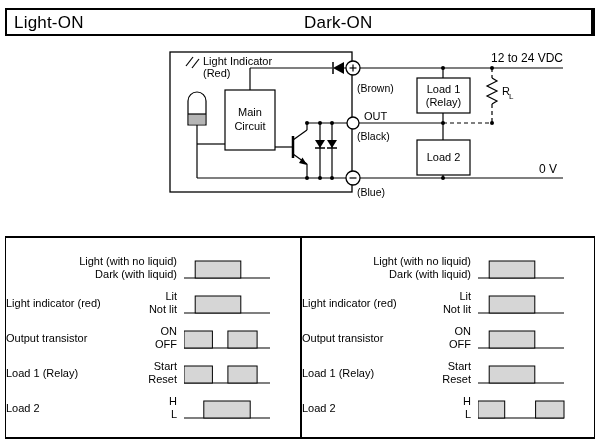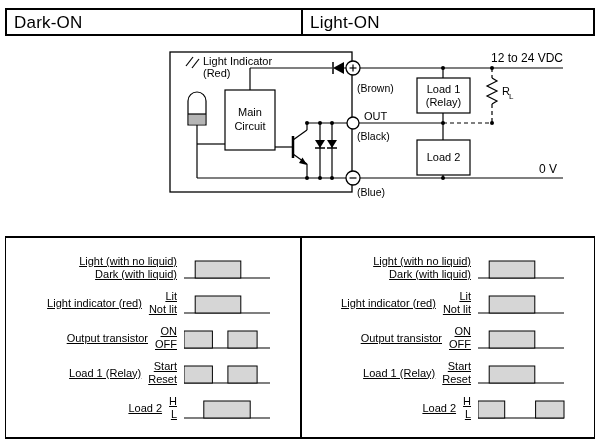--- a/index.html
+++ b/index.html
@@ -29,36 +29,36 @@
   .circ .dashed { stroke-dasharray:4 3; }
 
   
   .note { position:absolute; top:211px; left:8px; font-size:13.5px; white-space:nowrap; }
   .note .subL { font-size:10px; vertical-align:-2px; }
 
   
   .timing { position:absolute; top:236px; left:5px; width:590px; height:203px;
             border-top:2px solid #000; border-bottom:2px solid #000;
             border-left:1px solid #000; border-right:1px solid #000;
-            box-sizing:border-box; display:flex; background:#fff;text-decoration:underline; }
+            box-sizing:border-box; display:flex; background:#fff; }
   .panel { width:50%; box-sizing:border-box; padding-top:12px; }
   .panel.rightp { border-left:2px solid #000; }
   .trow { height:35px; display:flex; align-items:center; padding-right:28px; box-sizing:border-box; }
-  .lblmain { flex:1; text-align:right; font-size:11px; white-space:nowrap; }
+  .lblmain { flex:1; font-size:11px; white-space:nowrap; }
   .lblsub { text-align:right; font-size:11px; line-height:13px; margin-left:7px; white-space:nowrap; }
   svg.wave { margin-left:7px; flex:0 0 auto; }
 </style>
 </head>
 <body>
 
 <div class="page">
 
   <div class="header">
+    <div class="hcell right">Light-ON</div>
     <div class="hcell left">Dark-ON</div>
-    <div class="hcell right">Light-ON</div>
   </div>
 
   <svg class="circ" width="600" height="172" viewBox="0 0 600 172">
 
     <g>
       <rect class="outline" x="170" y="16" width="182" height="140"></rect>
     </g>
 
     <g>
       <line x1="186" y1="30" x2="193" y2="21"></line>

